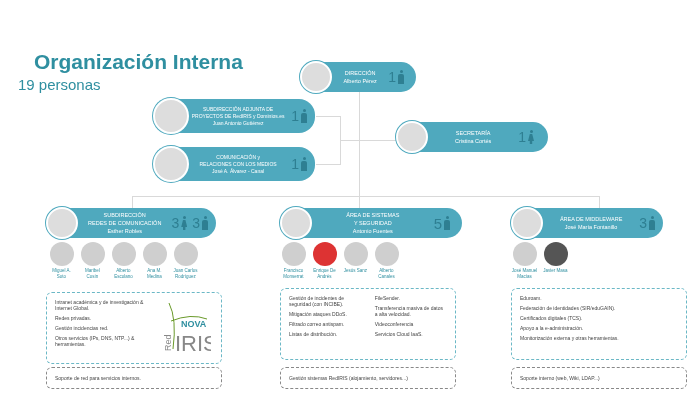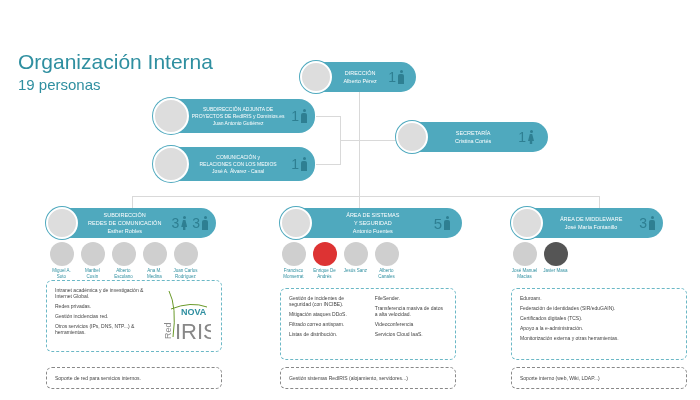--- a/index.html
+++ b/index.html
@@ -1,18 +1,18 @@
 <!DOCTYPE html>
 <html><head>
 <meta charset="utf-8">
 <style>
   html, body { margin:0; padding:0; }
   body { width:700px; height:400px; background:#ffffff; position:relative; overflow:hidden;
          font-family:"Liberation Sans", sans-serif; }
-  .title { position:absolute; left:18px; top:50px; font-size:21px; color:#2f8fa0; }
+  .title { position:absolute; left:34px; top:50px; font-size:21px; color:#2f8fa0;font-weight:bold; }
   .subtitle { position:absolute; left:18px; top:76px; font-size:15px; color:#2f8fa0; }
   .line { position:absolute; background:#d9d9d9; }
   .pill { position:absolute; background:#4fa9be; border-radius:16px; color:#fff;
           display:flex; align-items:center; box-sizing:border-box; }
   .pill .avatar { position:absolute; left:-2px; top:50%; transform:translateY(-50%);
           width:28px; height:28px; border-radius:50%; background:#ddd; border:2px solid #fff;
           box-shadow:0 0 0 1px #4fa9be; overflow:hidden; }
   .pill .ptext { flex:1; text-align:center; font-size:5.5px; line-height:8px; padding-left:30px; }
   .pill .ptext .pt { text-transform:uppercase; }
   .pill .cnt { font-size:14px; color:#2e7f92; margin-right:12px; display:flex; align-items:center; gap:2px; }
@@ -126,21 +126,21 @@
     </div>
   <div class="person">
       <div class="ph"></div>
       <div class="pn">Ana M. Medina</div>
     </div>
   <div class="person">
       <div class="ph"></div>
       <div class="pn">Juan Carlos Rodríguez</div>
     </div>
 </div>
-<div class="box" style="left:46px;top:280px;width:176px;height:72px;">
+<div class="box" style="left:46px;top:292px;width:176px;height:72px;">
   <p style="width:100px;">Intranet académica y de investigación &amp; Internet Global.</p>
   <p>Redes privadas.</p>
   <p>Gestión incidencias red.</p>
   <p style="width:100px;">Otros servicios (IPs, DNS, NTP...) &amp; herramientas.</p>
   <div class="logo">
     <svg width="50" height="54" viewBox="0 0 50 54">
       <path d="M8 4 Q 16 20 12 50" stroke="#6a9a2a" stroke-width="1" fill="none"></path>
       <path d="M10 22 Q 30 14 46 20" stroke="#6a9a2a" stroke-width="1" fill="none"></path>
       <text x="20" y="28" font-size="9" font-weight="bold" fill="#2f8fa0" font-family="Liberation Sans, sans-serif">NOVA</text>
       <text x="14" y="52" font-size="22" fill="#888" font-family="Liberation Sans, sans-serif">IRIS</text>

